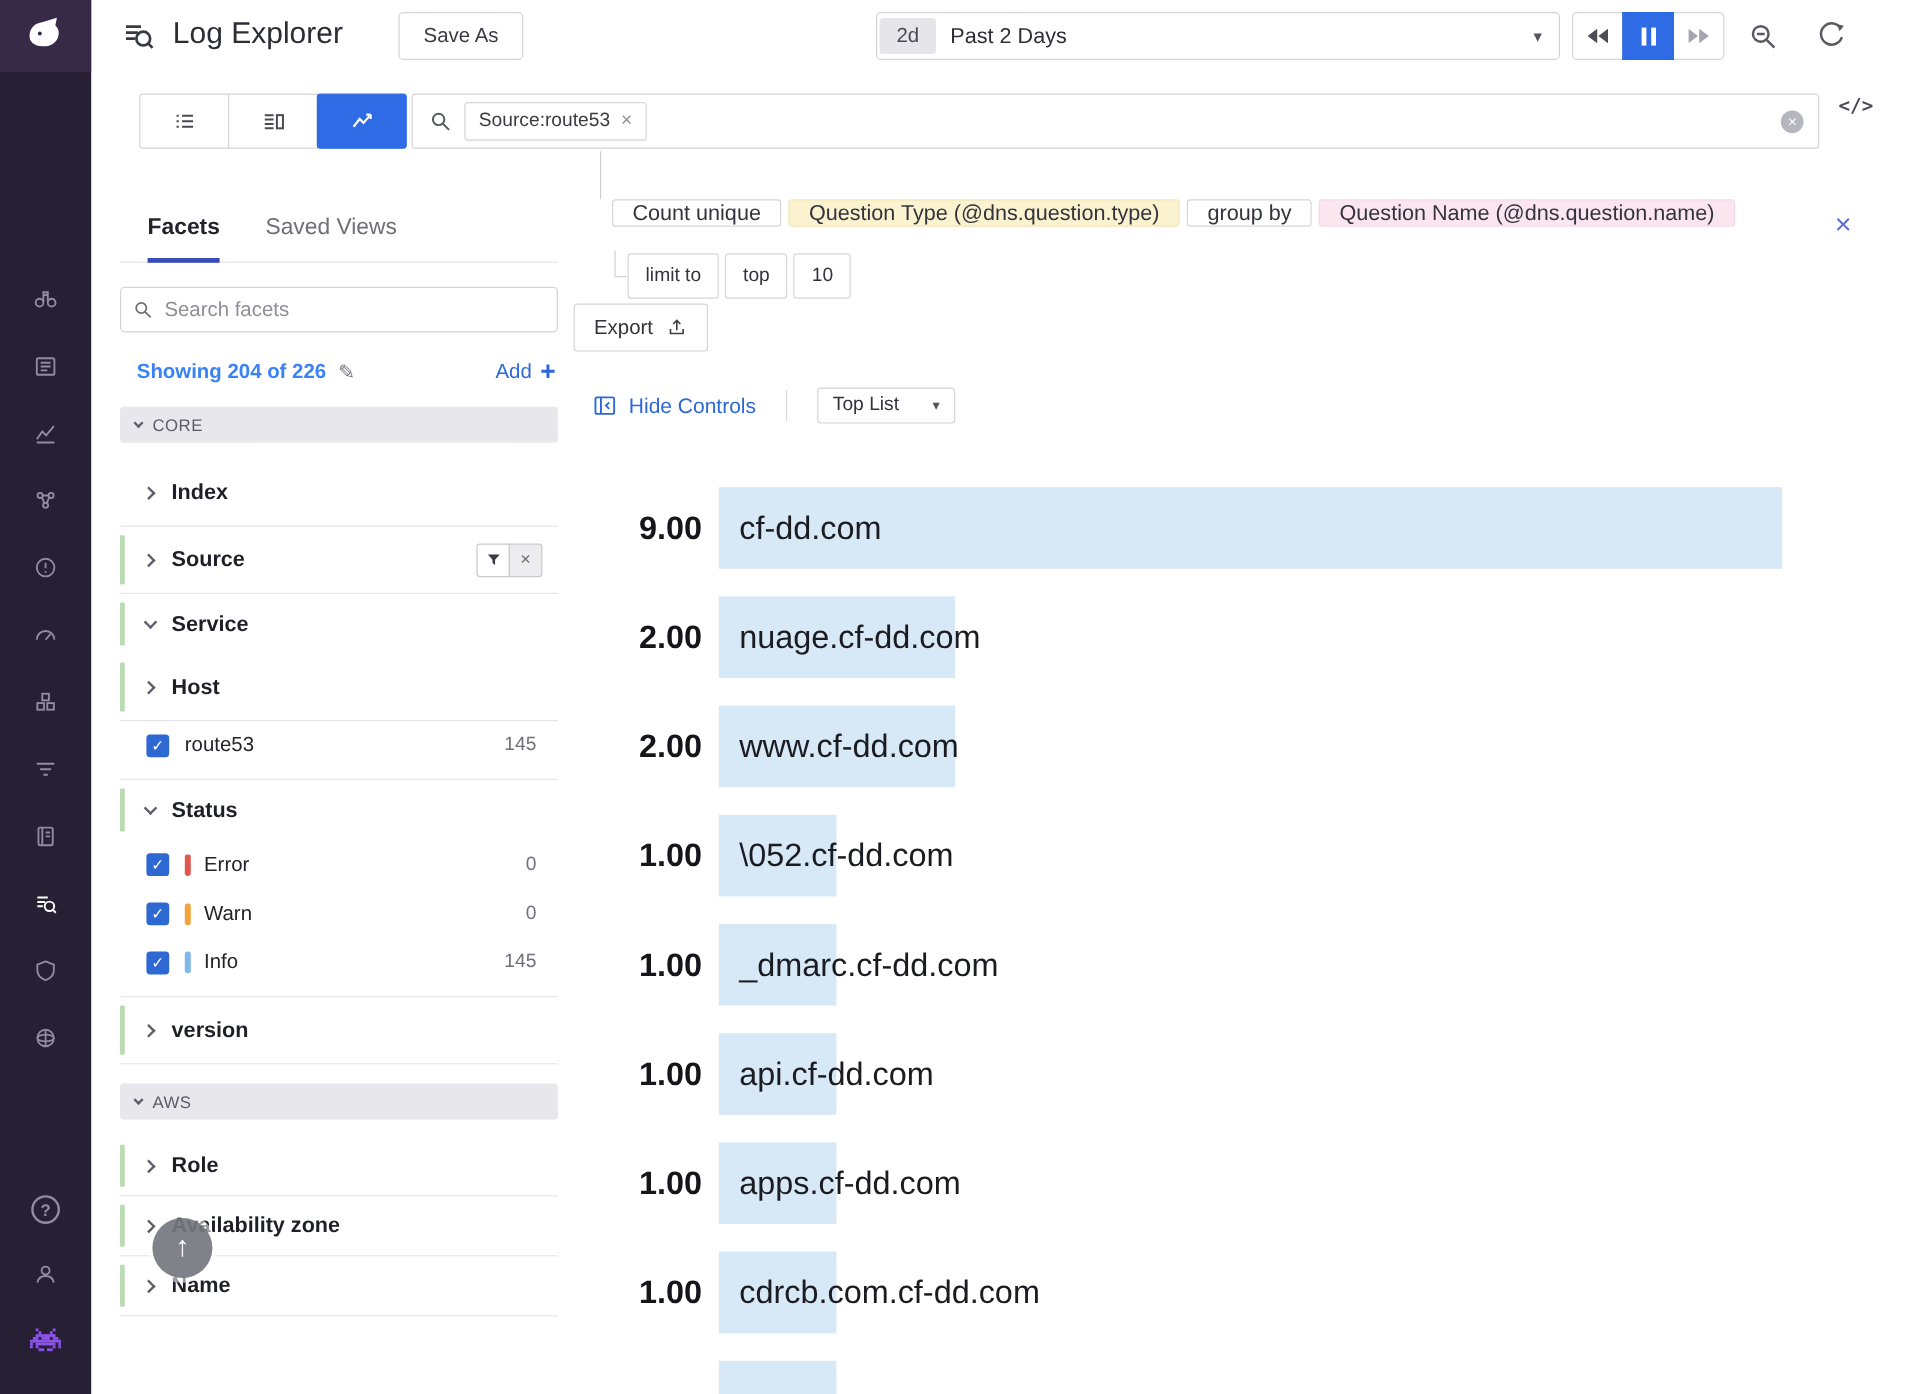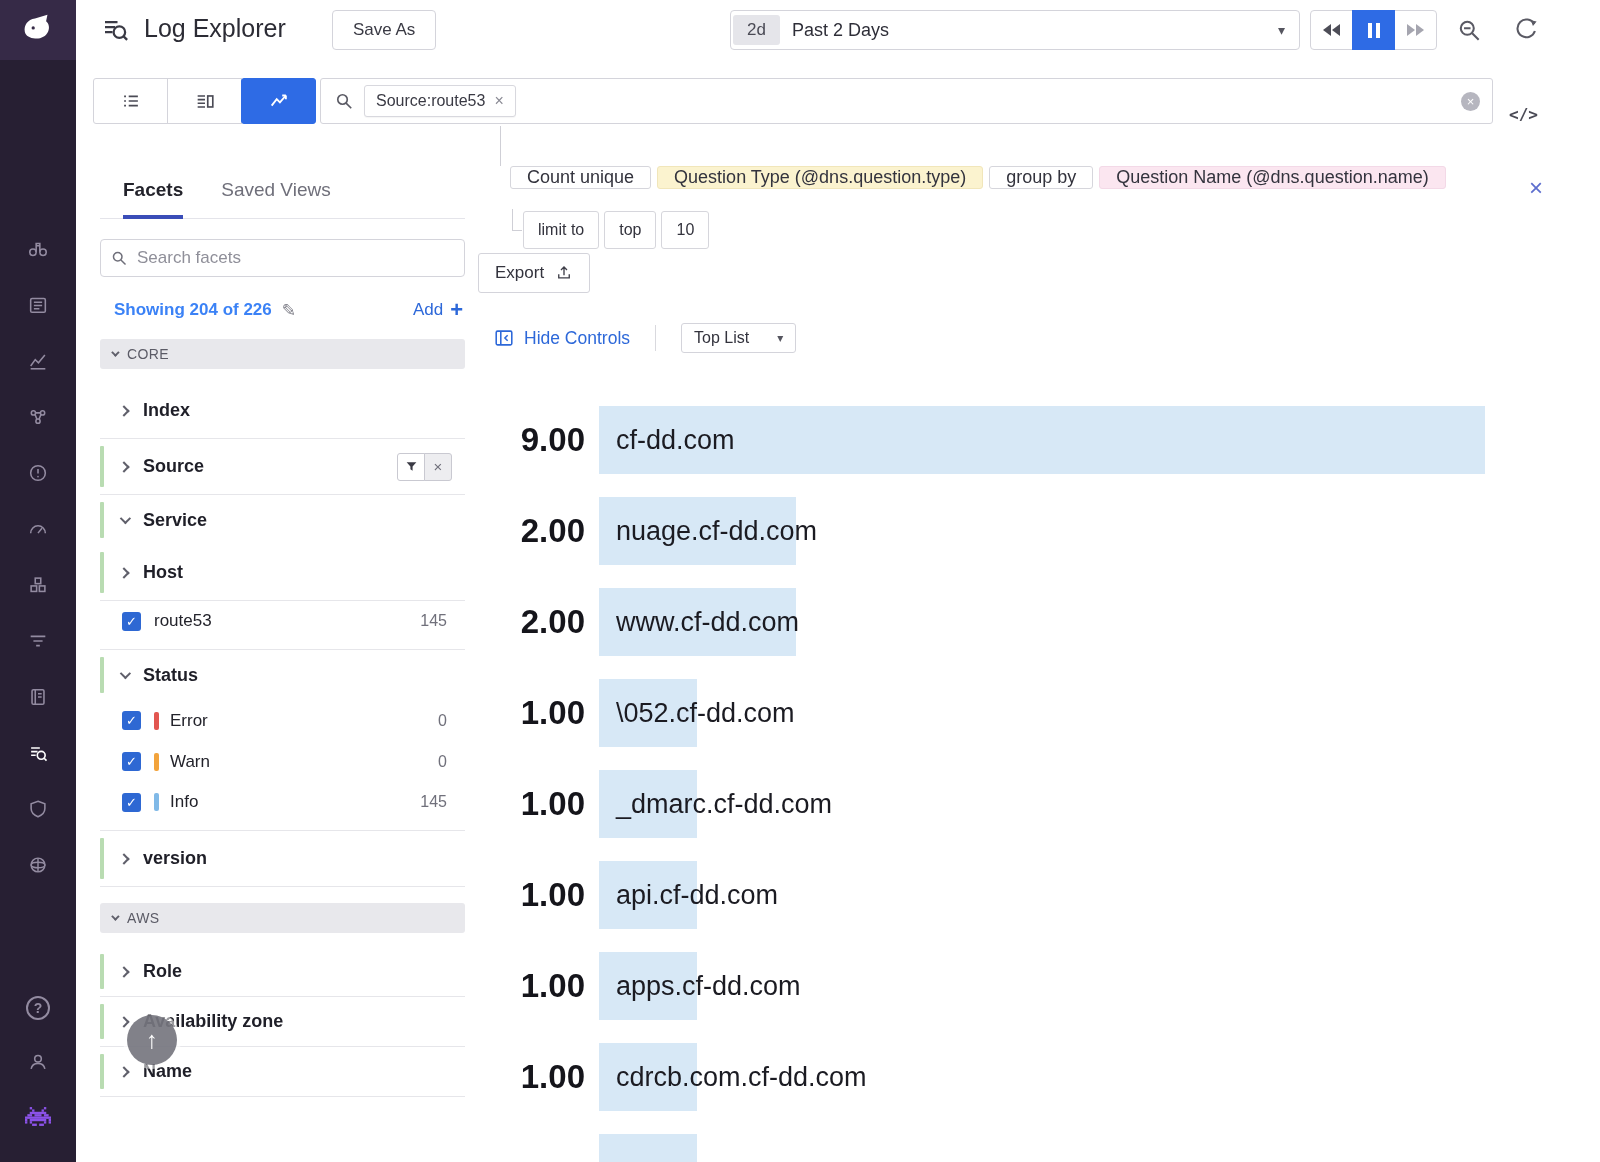--- a/index.html
+++ b/index.html
@@ -30,21 +30,21 @@
   .pb.first { border-radius:4px 0 0 4px; margin-left:0; }
   .pb.last { border-radius:0 4px 4px 0; }
   .pb.active { background:#2e6be5; border-color:#2e6be5; position:relative; z-index:1; }
   .pause-bars { display:flex; gap:4px; }
   .pause-bars i { display:block; width:4px; height:15px; background:#fff; }
   .icon-btn { position:absolute; top:15px; width:32px; height:32px; background:none; border:none; color:#5a5a64; display:flex; align-items:center; justify-content:center; cursor:pointer; }
   .icon-btn.zoom { left:1378px; }
   .icon-btn.refresh { left:1434px; }
 
   
-  .toolbar { position:absolute; left:93px; top:78px; width:1445px; height:46px; display:flex; align-items:flex-end; }
+  .toolbar { position:absolute; left:116px; top:78px; width:1445px; height:46px; display:flex; align-items:flex-start; }
   .toggles { display:flex; }
   .toggle { width:75px; height:46px; border:1px solid #d4d4db; background:#fff; display:flex; align-items:center; justify-content:center; margin-left:-1px; color:#4a4a55; cursor:pointer; }
   .toggle:first-child { border-radius:3px 0 0 3px; margin-left:0; }
   .toggle.active { background:#2e6be5; border-color:#2e6be5; color:#fff; border-radius:3px; position:relative; z-index:1; }
   .searchbox { flex:1; height:46px; margin-left:4px; border:1px solid #d4d4db; border-radius:3px; display:flex; align-items:center; padding:0 12px; background:#fff; }
   .searchbox .mag { color:#5a5a64; margin:0 10px 0 2px; display:flex; }
   .tag { display:inline-flex; align-items:center; gap:9px; border:1px solid #d8d8de; border-radius:3px; padding:6px 11px; font-size:16px; color:#3a3a44; background:#fff; box-shadow:0 1px 1px rgba(0,0,0,.04); cursor:pointer; }
   .tag-x { color:#8a8a94; font-size:16px; cursor:pointer; }
   .spacer { flex:1; }
   .clear { width:19px; height:19px; border-radius:50%; background:#b6b6bf; color:#fff; font-size:13px; line-height:19px; text-align:center; cursor:pointer; }
@@ -67,21 +67,21 @@
   .controls { position:absolute; left:493px; top:322px; height:32px; display:flex; align-items:center; }
   .hc-icon { color:#2d68d9; display:flex; }
   .hc-label { margin-left:9px; color:#2d68d9; font-size:17.5px; cursor:pointer; text-decoration:none; }
   .vdiv { width:1px; height:26px; background:#d9d9de; margin:0 25px; }
   .viewsel { height:30px; border:1px solid #d4d4db; border-radius:3px; display:flex; align-items:center; padding:0 12px; gap:28px; font-size:16px; color:#33333d; background:#fff; cursor:pointer; }
   .viewsel .caret { font-size:12px; }
 
   
   .toplist { position:absolute; left:478px; top:406px; width:1022px; }
   .tl-row { display:flex; height:68px; margin-bottom:23px; cursor:pointer; }
-  .tl-value { width:121px; text-align:right; padding-right:14px; font-size:33px; font-weight:bold; color:#15151b; line-height:68px; }
+  .tl-value { width:121px; text-align:right; padding-right:14px; font-size:27px; font-weight:bold; color:#15151b; line-height:68px; }
   .tl-track { position:relative; flex:1; height:72px; }
   .tl-bar { position:absolute; left:0; top:0; height:68px; background:#d7e8f6; }
   .tl-label { position:absolute; left:17px; top:0; line-height:68px; font-size:27px; color:#1b1b22; white-space:nowrap; }
 
   
   .facets { position:absolute; left:100px; top:168px; width:365px; }
   .tabs { display:flex; gap:38px; padding-left:23px; border-bottom:1px solid #e4e4ea; }
   .tab { font-size:19px; color:#6f6f7a; padding:11px 0 14px; cursor:pointer; }
   .tab.active { color:#23232b; font-weight:bold; border-bottom:4px solid #3a4db8; margin-bottom:-1px; }
   .fsearch { margin-top:20px; height:38px; border:1px solid #d4d4db; border-radius:4px; display:flex; align-items:center; padding:0 10px; }

